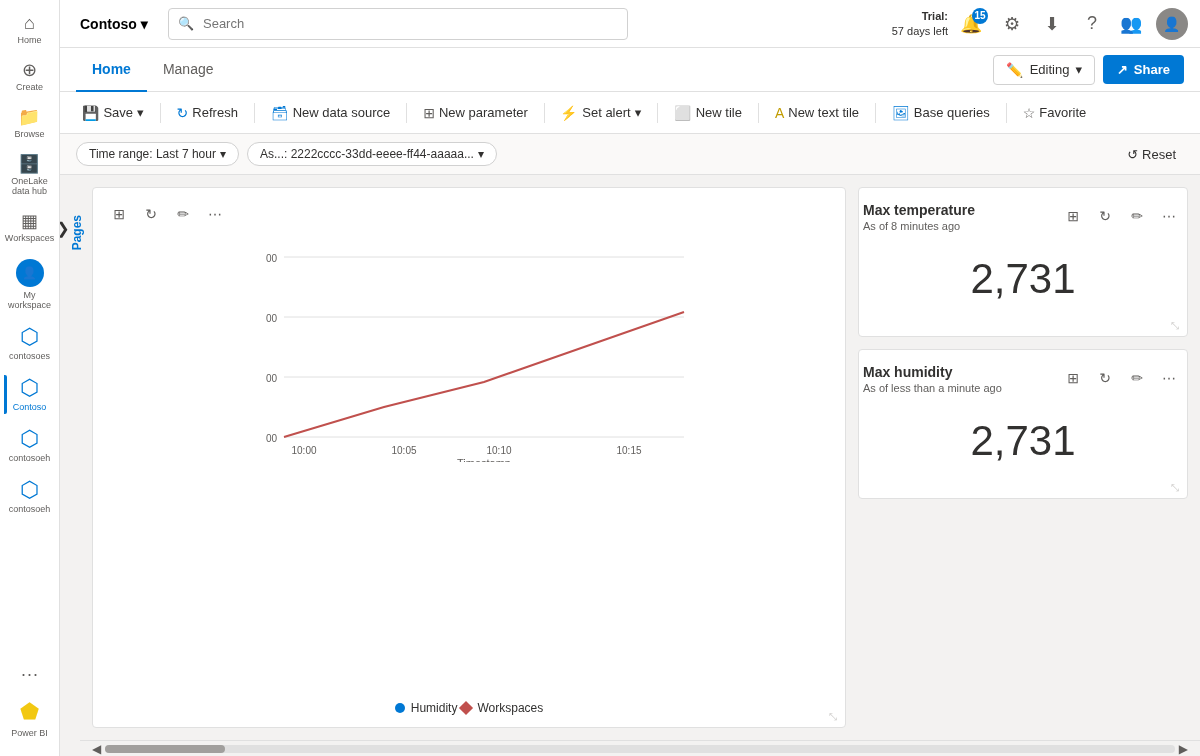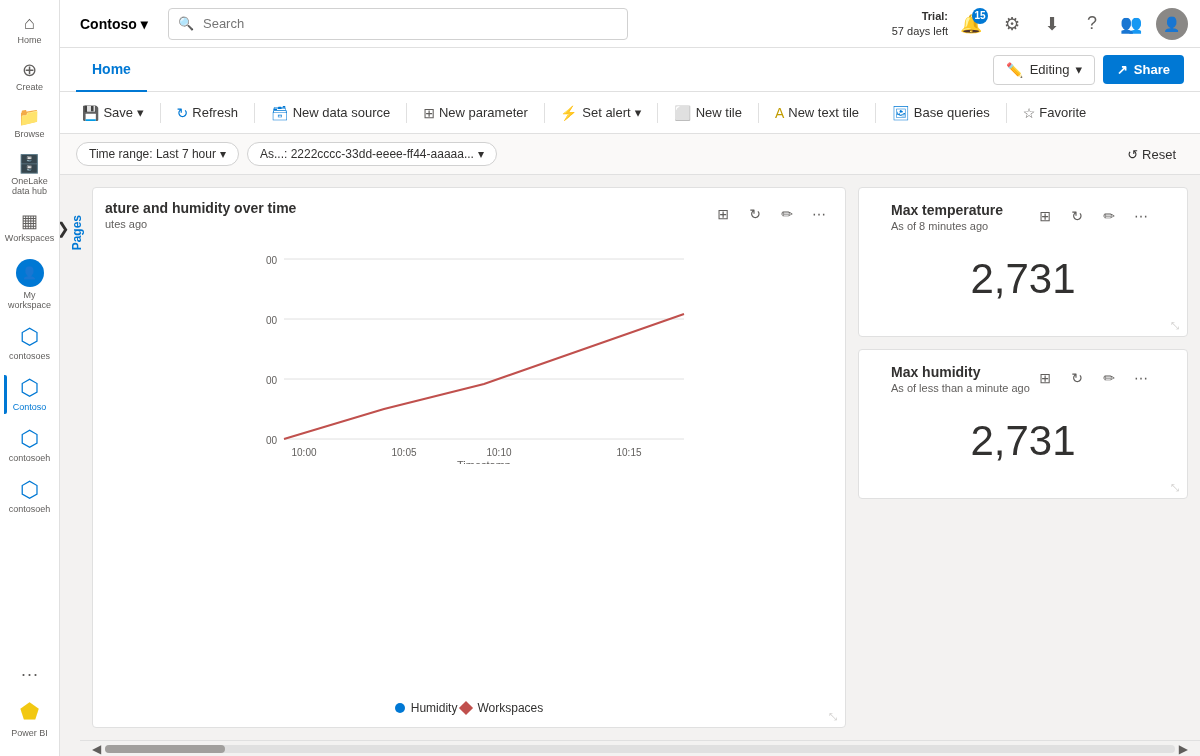--- a/index.html
+++ b/index.html
@@ -384,21 +384,21 @@
     
     .kpi-column {
       display: flex;
       flex-direction: column;
       gap: 12px;
     }
     .kpi-card {
       background: #fff;
       border-radius: 4px;
       border: 1px solid #e0e0e0;
-      padding: 14px 32px;
+      padding: 14px 4px;
       display: flex;
       flex-direction: column;
       position: relative;
       min-height: 150px;
     }
     .kpi-value {
       font-size: 42px;
       font-weight: 300;
       color: #323130;
       text-align: right;
@@ -562,20 +562,23 @@
     </div>
   </div>
 
   <div class="content-area">
 
     <div class="tab-bar">
       <div class="tabs">
         <div class="tab active">
           <span>Home</span>
         </div>
+        <div class="tab">
+          <span>Manage</span>
+        </div>
       </div>
       <div class="tab-actions">
         <div class="editing-btn">
           <span style="font-size:14px;">✏️</span>
           <span>Editing</span>
           <span>▾</span>
         </div>
         <button class="share-btn">
           <span>↗</span>
           <span>Share</span>
@@ -652,24 +655,20 @@
       <div class="pages-sidebar">
         <span class="pages-toggle">❯</span>
         <span class="pages-label">Pages</span>
       </div>
 
       <div style="flex:1; display:flex; flex-direction:column; overflow:hidden;">
         <div class="canvas-area">
 
           <div class="chart-card">
             <div class="card-header">
-              <div>
-                <div class="card-title">ature and humidity over time</div>
-                <div class="card-subtitle">utes ago</div>
-              </div>
               <div class="card-actions">
                 <button class="card-action-btn">⊞</button>
                 <button class="card-action-btn">↻</button>
                 <button class="card-action-btn">✏</button>
                 <button class="card-action-btn">⋯</button>
               </div>
             </div>
 
             <div class="chart-area">
               <svg width="100%" height="230" viewBox="0 0 440 230" preserveAspectRatio="xMidYMid meet">

